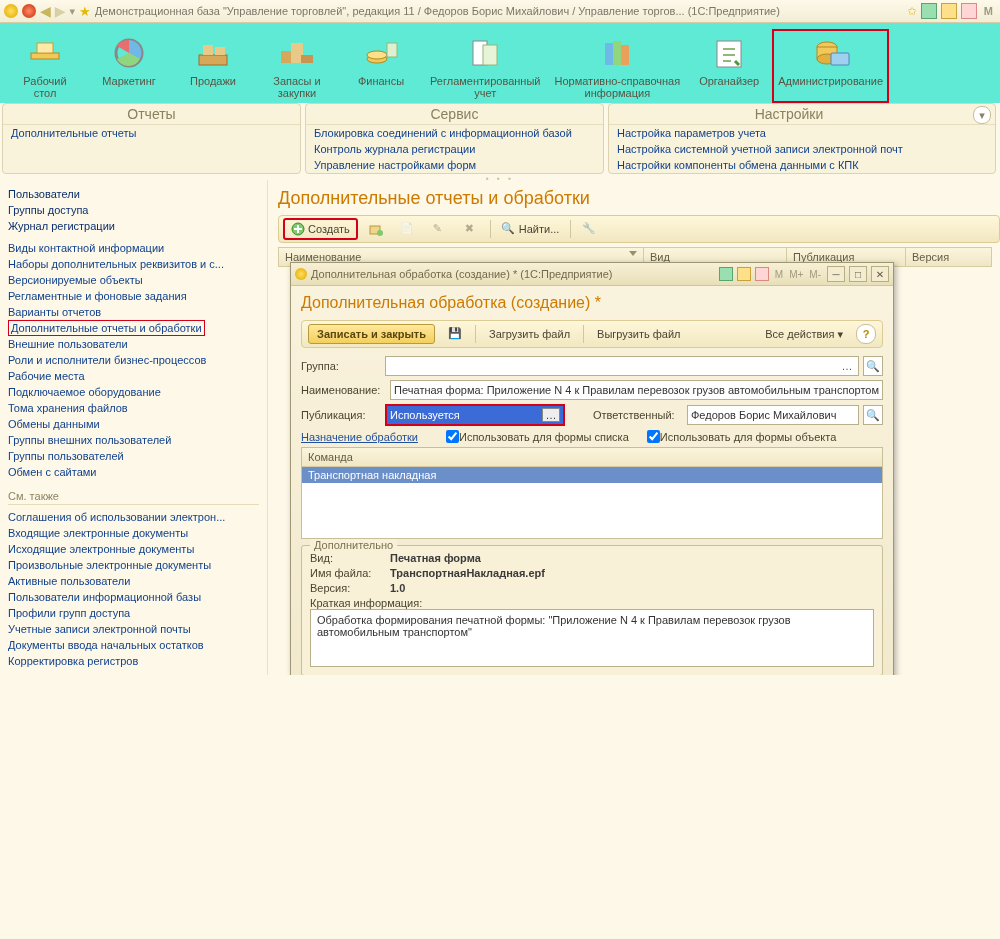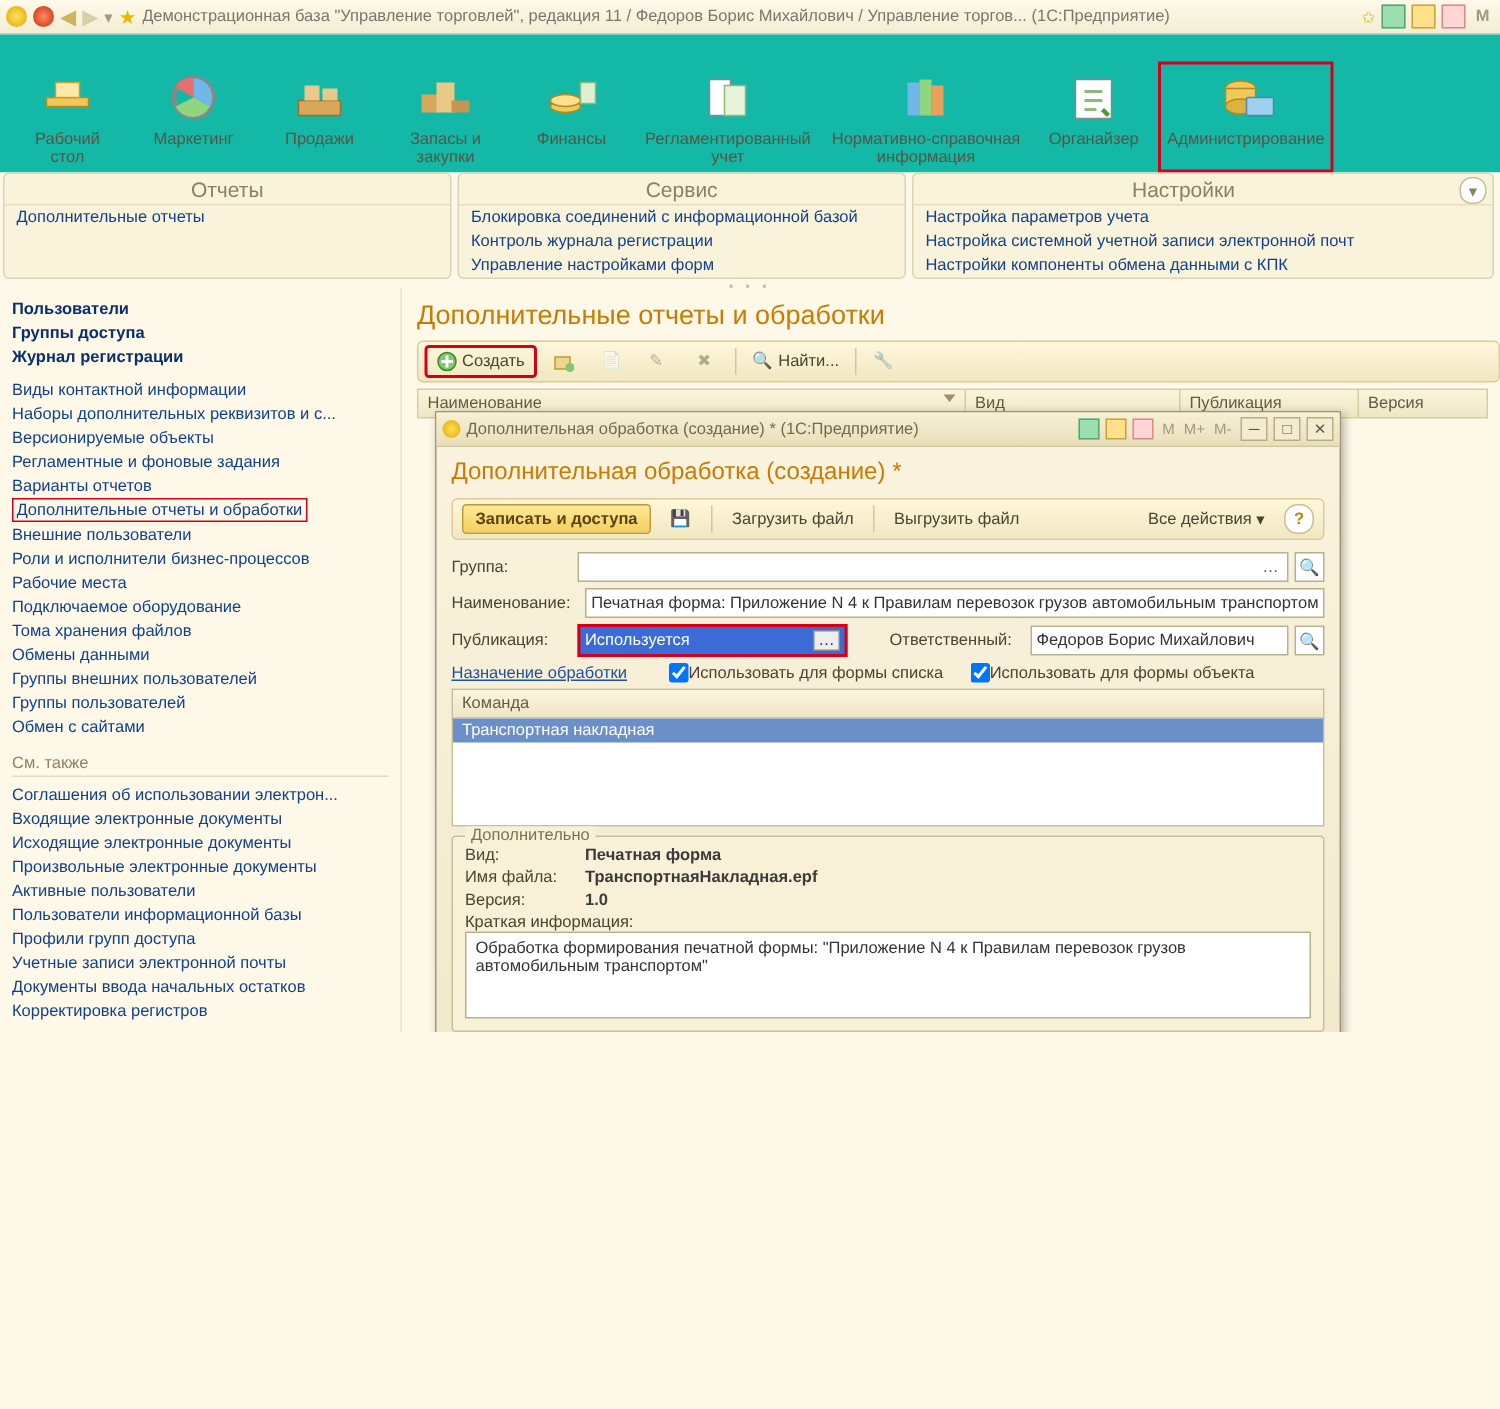--- a/index.html
+++ b/index.html
@@ -1,35 +1,35 @@
 <!DOCTYPE html>
 <html><head>
 <meta charset="utf-8">
 <style>
 html,body{margin:0;padding:0;font-family:Arial,sans-serif;font-size:11px;background:#fdf8e8;color:#333;width:1000px}
 a{color:#11418c;text-decoration:underline;cursor:pointer}
 .topbar{height:22px;background:linear-gradient(#fef9e9,#f3edd5);border-bottom:1px solid #d6cca8;display:flex;align-items:center;gap:4px;padding:0 4px}
 .topbar .icon{width:14px;height:14px;display:inline-block}
 .circ{border-radius:50%}
 .title{color:#7a7768;font-size:11px;white-space:nowrap;overflow:hidden;text-overflow:ellipsis;flex:1}
-.ribbon{display:flex;background:#14b8a6;padding:18px 4px 0 4px;gap:2px}
+.ribbon{display:flex;background:#5eead4;padding:6px 4px 0 4px;gap:2px}
 .rbtn{display:flex;flex-direction:column;align-items:center;justify-content:flex-start;padding:4px 6px;min-width:70px;text-align:center;color:#595447;cursor:pointer}
 .rbtn .ricon{width:40px;height:40px;margin-bottom:2px}
 .rbtn.hl{border:2px solid #d4001a;padding:2px 4px}
 .rbtn .lbl{font-size:11px;line-height:12px;color:#5a5443}
 .panels{display:flex;gap:2px;padding:0 2px;background:#fdf8e8}
 .pgrp{flex:1;border:1px solid #dcd3b2;border-radius:4px;background:#faf3db;margin-right:2px}
 .pgrp .phdr{text-align:center;color:#8a8160;font-size:14px;padding:2px 0;border-bottom:1px solid #e6ddbe}
 .pgrp .plnk{display:block;padding:2px 8px;color:#11418c;text-decoration:none;font-size:11px;cursor:pointer}
 .pgrp.last{flex:1.3}
 .pgrp .pbtn{float:right;margin:2px 4px;width:16px;height:16px;border:1px solid #c8bf98;border-radius:8px;background:#fff;display:flex;align-items:center;justify-content:center;color:#8a8160;cursor:pointer}
 .handle{height:6px;text-align:center;color:#c5bd9c;font-size:8px;letter-spacing:3px}
 .main{display:flex}
 .sidebar{width:253px;background:#fdf8e8;padding:6px 8px;border-right:1px solid #eee2bd}
-.sidebar .bold{font-weight:bold;color:#0b2f6b;display:block;padding:2px 0;text-decoration:none}
+.sidebar .bold{font-weight:normal;color:#0b2f6b;display:block;padding:2px 0;text-decoration:none}
 .sidebar .lnk{display:block;padding:2px 0;color:#11418c;text-decoration:none;font-size:11px;white-space:nowrap;overflow:hidden;text-overflow:ellipsis}
 .sidebar .hl{border:1px solid #d4001a;padding:1px 2px;display:inline-block}
 .sidebar .sect{color:#8f8460;font-size:11px;padding:4px 0 2px 0;border-bottom:1px solid #e6dcb9;margin:6px 0 4px 0}
 .content{flex:1;padding:6px 0 0 10px;position:relative}
 .content h1{color:#cc7a00;font-size:18px;font-weight:normal;margin:2px 0 6px 0}
 .toolbar{display:flex;align-items:center;gap:4px;border:1px solid #dccc94;background:linear-gradient(#fff7da,#f1e7c1);border-radius:4px;padding:2px 4px;margin-bottom:4px;width:712px}
 .btn{display:inline-flex;align-items:center;gap:3px;padding:2px 6px;border:1px solid transparent;border-radius:3px;cursor:pointer;color:#4a4430}
 .btn.hl{border:2px solid #d4001a}
 .btn .bi{width:14px;height:14px;display:inline-block}
 .sep{width:1px;height:18px;background:#d0c69f}
@@ -287,21 +287,21 @@
         <span class="gray" style="font-size:10px;padding:0 2px">M</span>
         <span class="gray" style="font-size:10px">M+</span>
         <span class="gray" style="font-size:10px;padding:0 2px">M-</span>
         <span class="wbtn">─</span>
         <span class="wbtn">□</span>
         <span class="wbtn">✕</span>
       </div>
       <div class="dlg-body">
         <h2>Дополнительная обработка (создание) *</h2>
         <div class="dlg-tb">
-          <span class="bigbtn">Записать и доступа</span>
+          <span class="bigbtn">Записать и закрыть</span>
           <span class="btn">
               <span class="bi">💾</span>
             </span>
           <span class="sep"></span>
           <span class="btn">Загрузить файл</span>
           <span class="sep"></span>
           <span class="btn">Выгрузить файл</span>
           <span style="flex:1"></span>
           <span class="btn"><span>Все действия</span> ▾</span>
           <span class="q">?</span>

